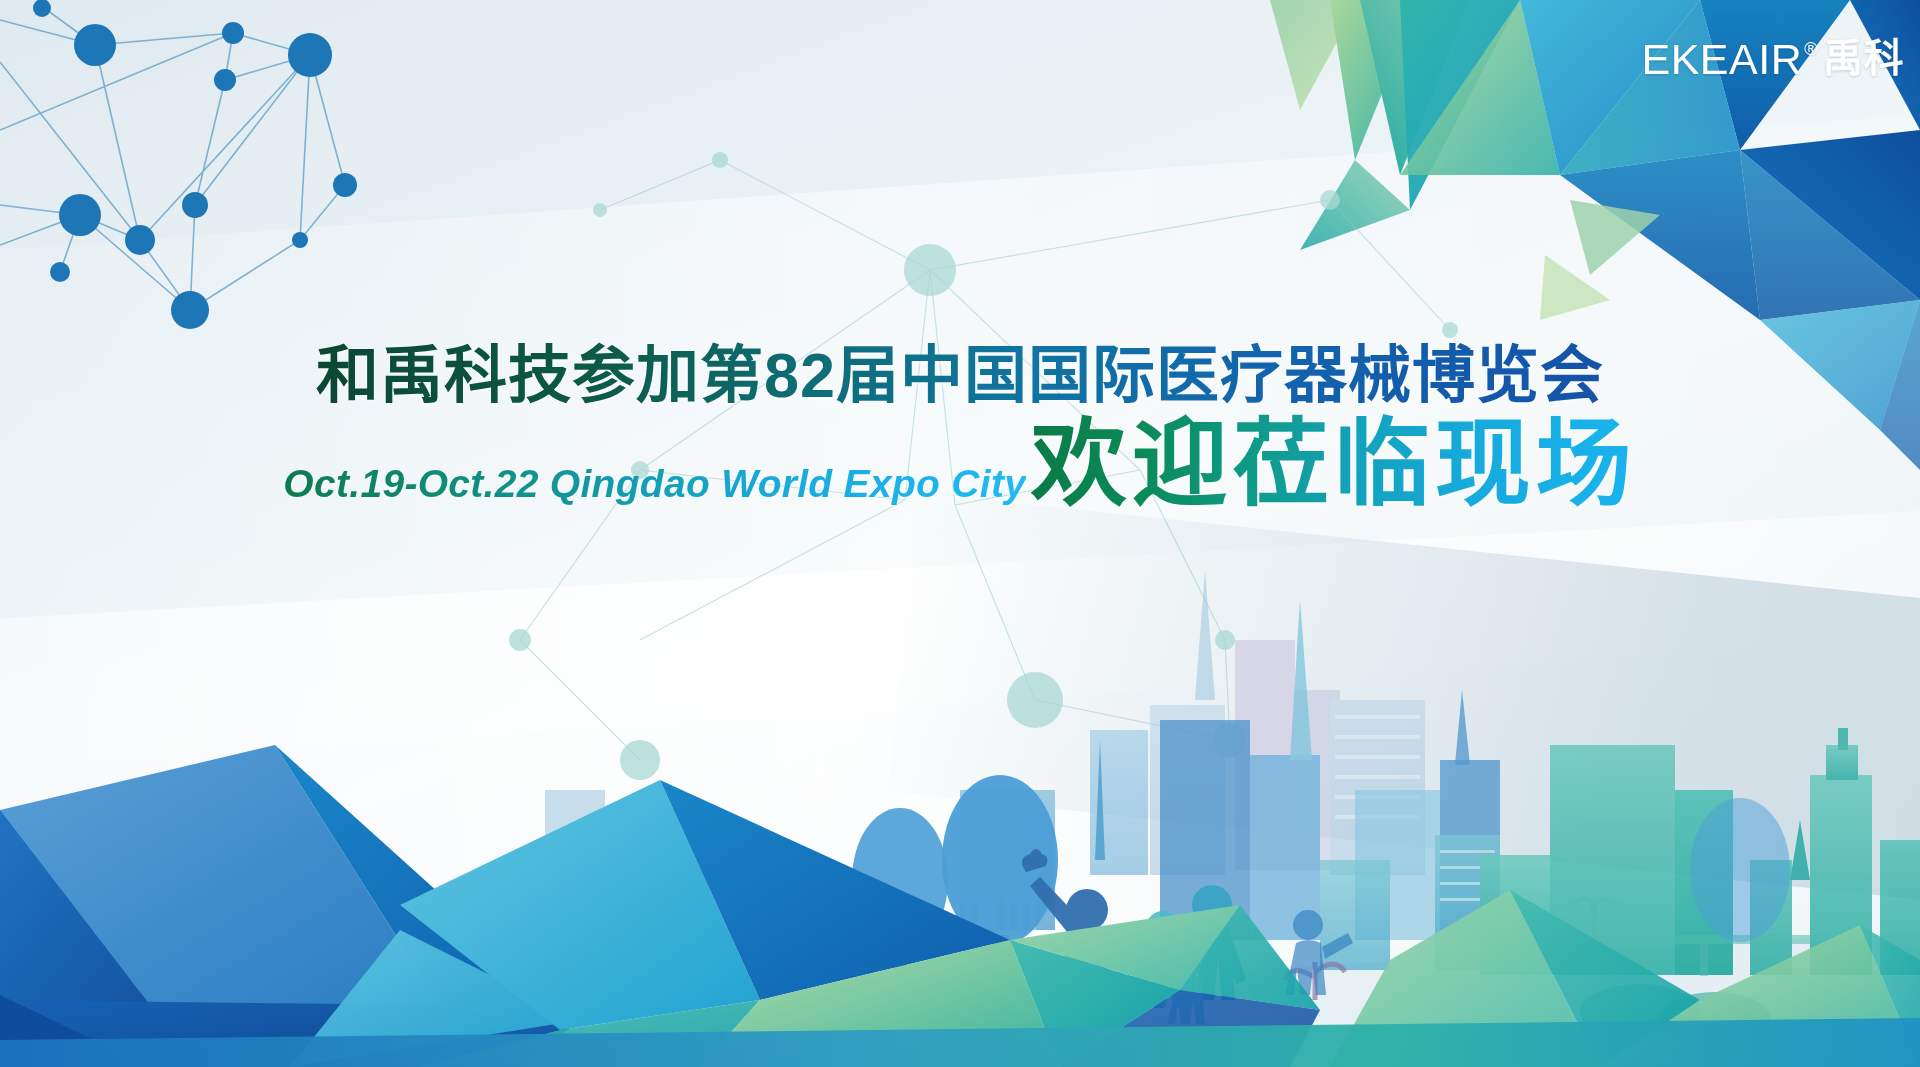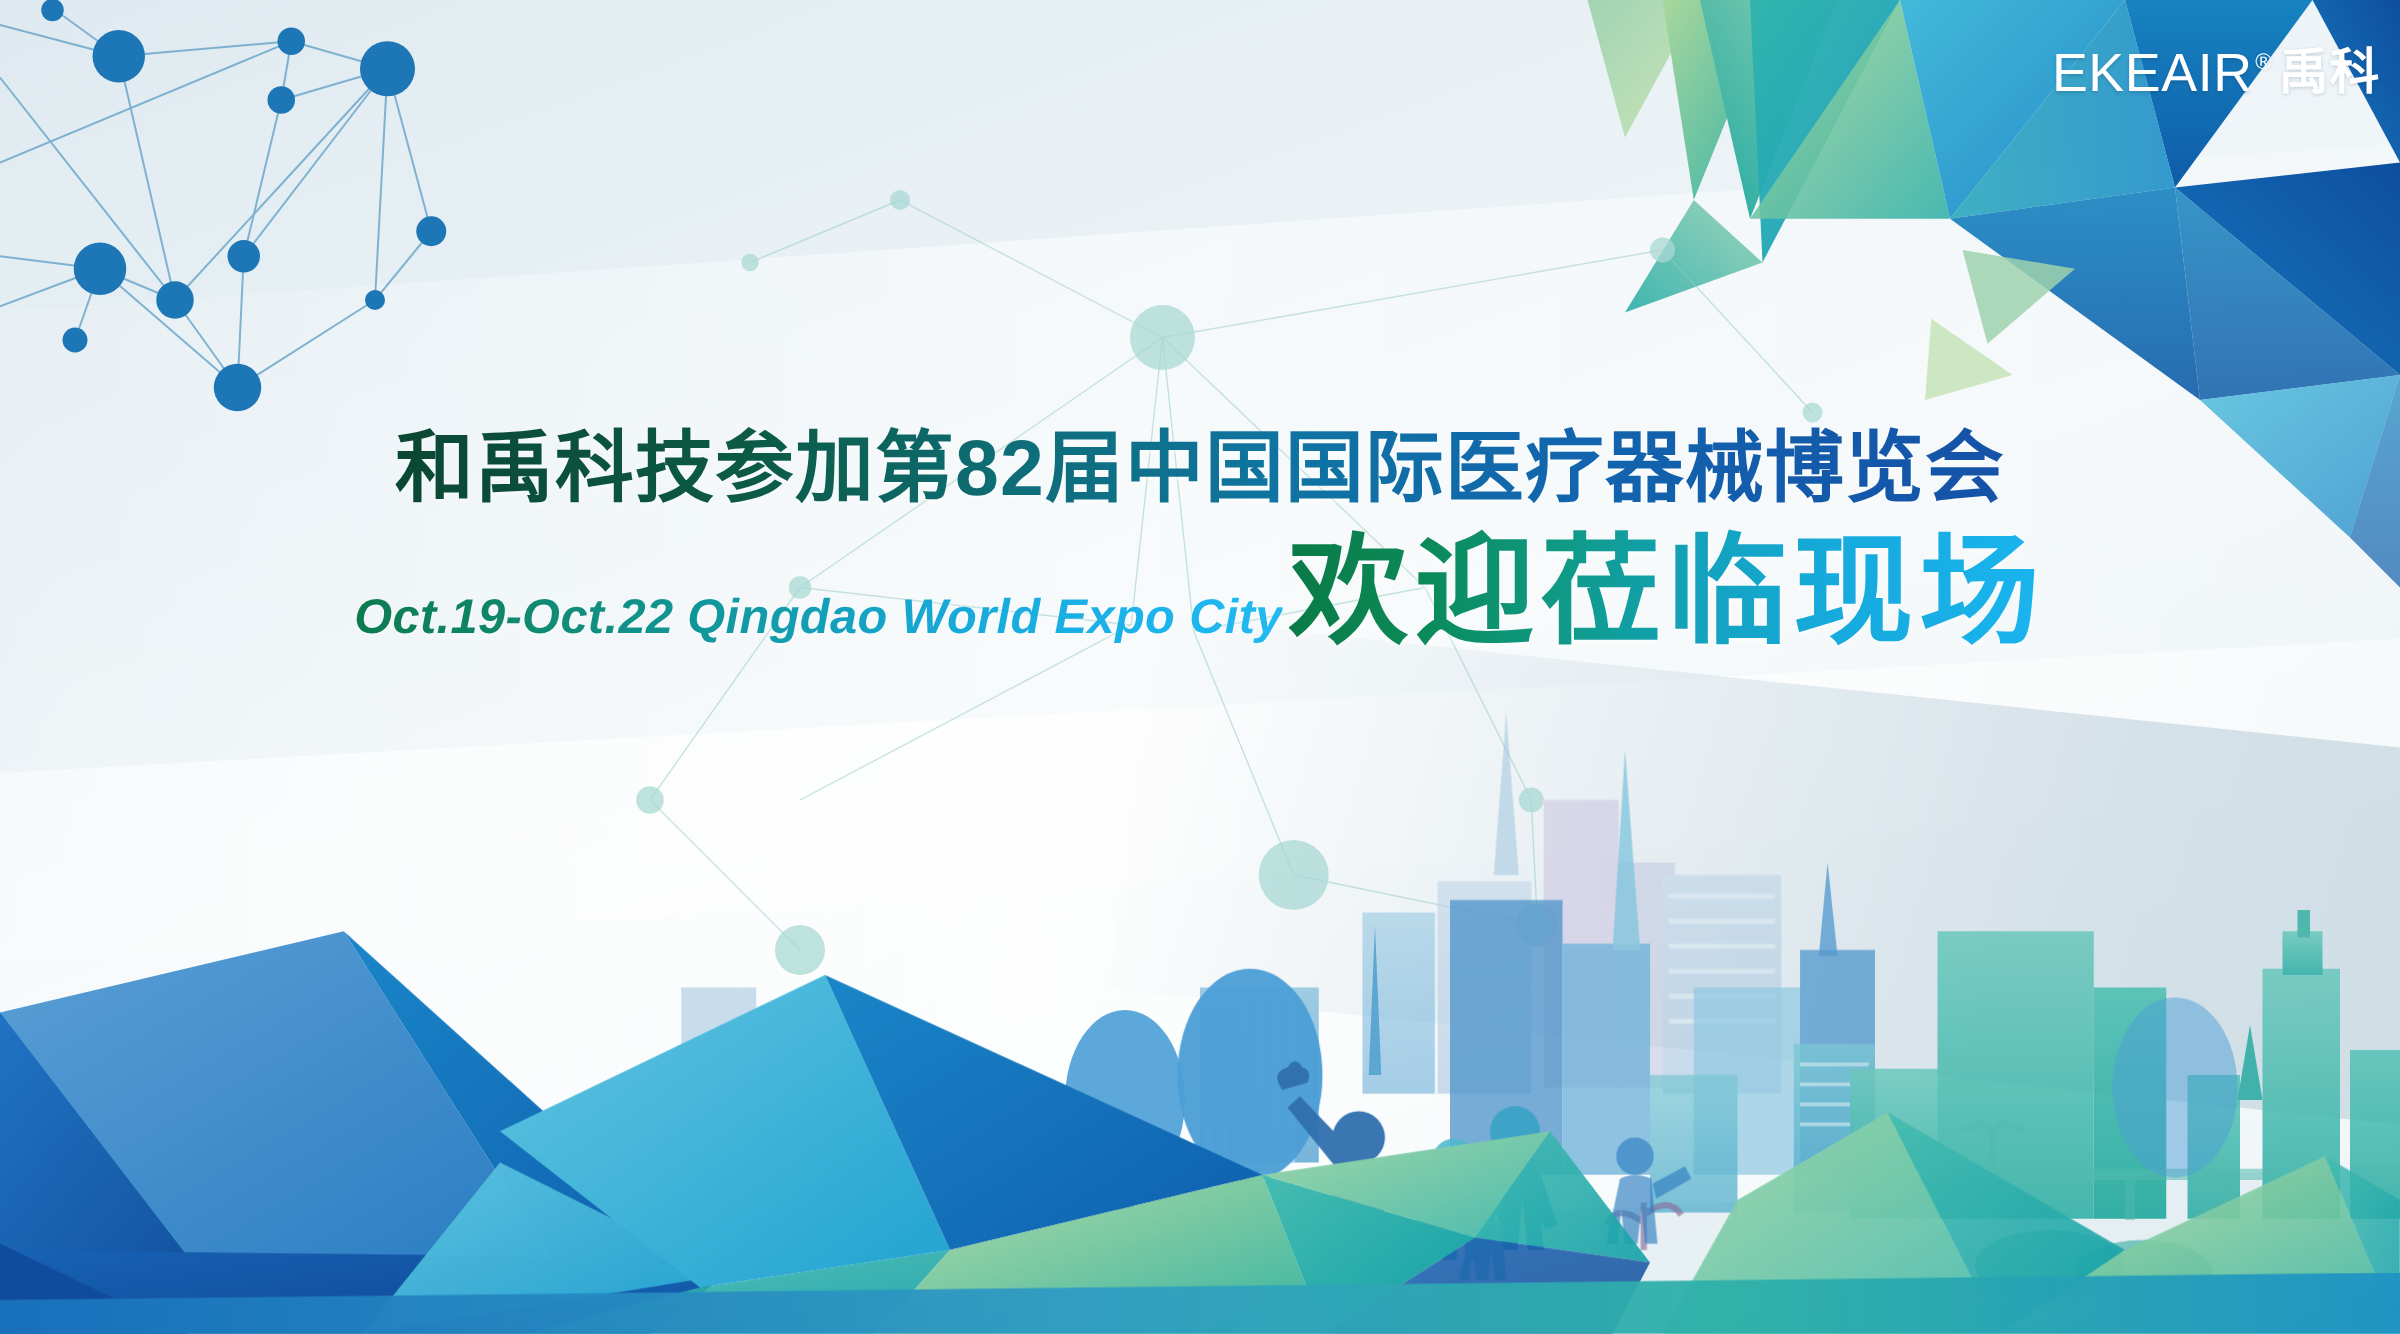--- a/index.html
+++ b/index.html
@@ -123,21 +123,20 @@
     margin-top: 12px;
     font-size: 39px;
     font-weight: 700;
     font-style: italic;
     letter-spacing: 0.3px;
     background-image: linear-gradient(94deg, #0d7a4e 0%, #108a72 20%, #1199a4 42%, #17a9d8 64%, #1cb3ec 85%, #23baf2 100%);
     filter: drop-shadow(0 2px 2px rgba(255,255,255,0.5));
   }
 
   #headline {
-    margin-top: 10px;
     font-size: 96px;
     font-weight: 700;
     letter-spacing: 5px;
     line-height: 1.1;
     background-image: linear-gradient(94deg, #0a7a46 0%, #0b8a58 18%, #0f9a86 36%, #13a2bc 54%, #16aadd 72%, #1ab4ef 100%);
     filter: drop-shadow(0 3px 3px rgba(255,255,255,0.55));
   }
 </style>
 </head>
 <body>

